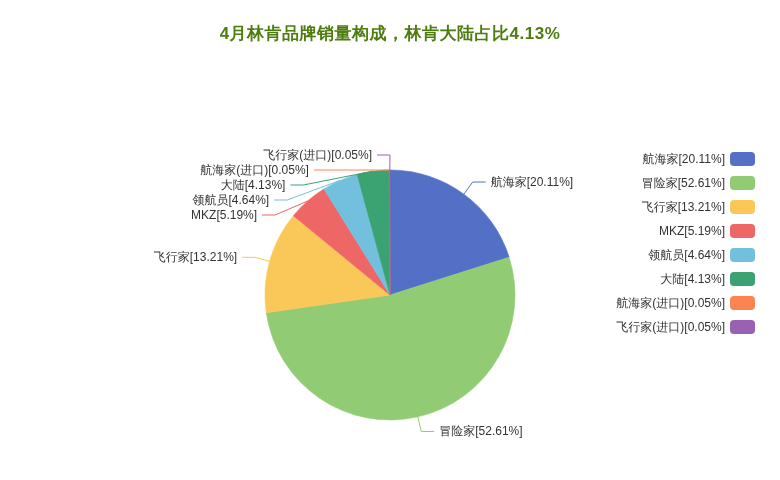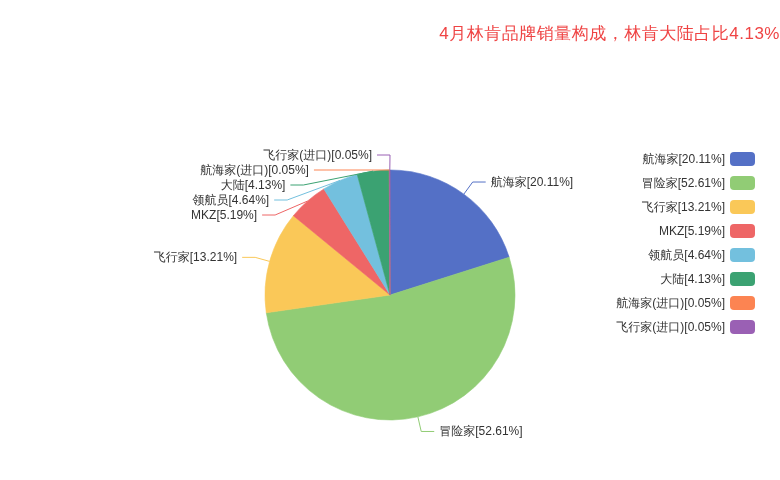--- a/index.html
+++ b/index.html
@@ -9,24 +9,24 @@
     height: 480px;
     background: #ffffff;
     overflow: hidden;
     font-family: "Liberation Sans", sans-serif;
   }
   #chart-title {
     position: absolute;
     top: 22px;
     left: 0;
     width: 100%;
-    text-align: right;
+    text-align: center;
     font-size: 17px;
-    font-weight: normal;
-    color: #ef4444;
+    font-weight: bold;
+    color: #4d7c0f;
     letter-spacing: 0.5px;
   }
   #pie-svg {
     position: absolute;
     top: 0;
     left: 0;
   }
   #pie-svg text {
     font-family: "Liberation Sans", sans-serif;
     font-size: 12px;

